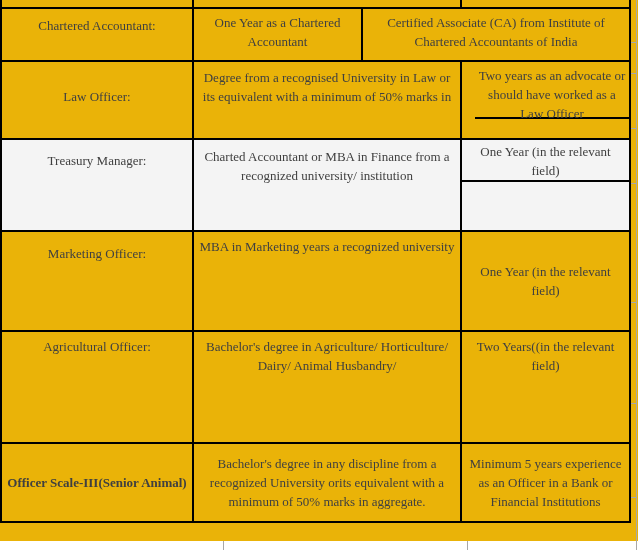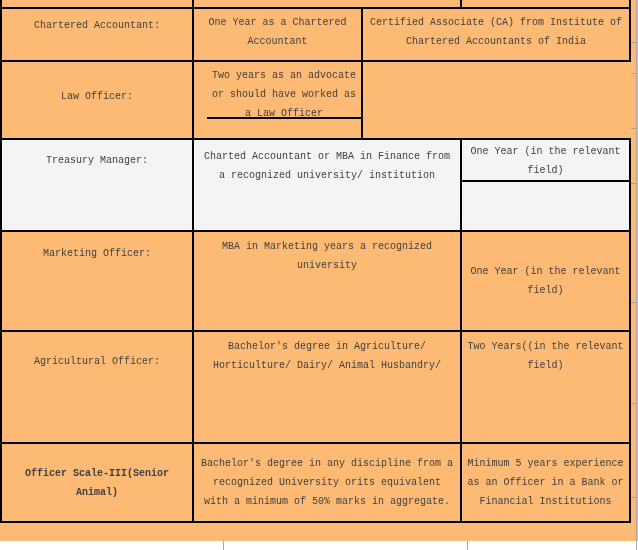--- a/index.html
+++ b/index.html
@@ -5,23 +5,23 @@
   :root{
     --border:#000000;
     --altbg:#f4f4f4;
     --text:#404040;
     --sliver:#a8a8a8;
   }
   html,body{margin:0;padding:0;background:#ffffff;}
   #stage{
     position:relative;
     width:638px;height:550px;
-    background:#fdba74;
-    font-family:Liberation Mono, monospace;
-    font-size:10px;
+    background:#eab308;
+    font-family:Liberation Serif, serif;
+    font-size:13px;
     line-height:19px;
     color:var(--text);
     overflow:hidden;
   }
   
   #doc-table{position:absolute;left:0;top:0;width:631px;}
   .trow{display:flex;box-sizing:border-box;border-bottom:2px solid var(--border);}
   .cell{box-sizing:border-box;text-align:center;overflow:hidden;}
   .label{width:194px;border-left:2px solid var(--border);border-right:2px solid var(--border);padding-left:4px;padding-right:4px;}
   .qual {width:268px;border-right:2px solid var(--border);padding-left:5px;padding-right:5px;}
@@ -35,21 +35,21 @@
   .sliver-row .cell{height:100%;}
   
   .r1{height:53px;} .r2{height:78px;} .r3{height:92px;background:var(--altbg);}
   .r4{height:100px;} .r5{height:112px;} .r6{height:79px;}
   
   .r1 .label{padding-top:7px;}  .r1 .qual{padding-top:4px;}  .r1 .exp{padding-top:4px;}
   .r2 .label{padding-top:25px;} .r2 .qual{padding-top:6px;}  .r2 .exp-top{height:57px;padding-top:4px;margin-left:13px;}
   .r3 .label{padding-top:11px;} .r3 .qual{padding-top:7px;}  .r3 .exp-top{height:42px;padding-top:2px;}
   .r4 .label{padding-top:12px;} .r4 .qual{padding-top:5px;}
   .r4 .exp{display:flex;flex-direction:column;justify-content:center;}
-  .r5 .label{padding-top:20px;}  .r5 .qual{padding-top:5px;}  .r5 .exp{padding-top:5px;}
+  .r5 .label{padding-top:5px;}  .r5 .qual{padding-top:5px;}  .r5 .exp{padding-top:5px;}
   .r6 .label{display:flex;flex-direction:column;justify-content:center;font-weight:bold;}
   .r6 .qual{display:flex;flex-direction:column;justify-content:center;}
   .r6 .exp{display:flex;flex-direction:column;justify-content:center;}
   
   #bottom-fragment{position:absolute;left:0;top:541px;width:638px;height:9px;background:#fff;}
   #bottom-fragment .vtick{position:absolute;top:0;width:1px;height:9px;background:var(--sliver);}
   
   #right-fragment-line{position:absolute;top:0;left:636px;width:1px;height:550px;background:var(--sliver);}
   .htick{position:absolute;left:631px;width:5px;height:1px;background:var(--sliver);}
 </style>
@@ -67,20 +67,21 @@
     </div>
 
     <div class="trow r1">
       <div class="cell label">Chartered Accountant:</div>
       <div class="cell exp">One Year as a Chartered Accountant</div>
       <div class="cell qual">Certified Associate (CA) from Institute of Chartered Accountants of India</div>
     </div>
 
     <div class="trow r2">
       <div class="cell label">Law Officer:</div>
+      <div class="cell qual">Degree from a recognised University in Law or its equivalent with a minimum of 50% marks in</div>
       <div class="cell exp split">
         <div class="exp-top">Two years as an advocate or should have worked as a Law Officer</div>
         <div class="exp-bottom"></div>
       </div>
     </div>
 
     <div class="trow r3">
       <div class="cell label">Treasury Manager:</div>
       <div class="cell qual">Charted Accountant or MBA in Finance from a recognized university/ institution</div>
       <div class="cell exp split">

